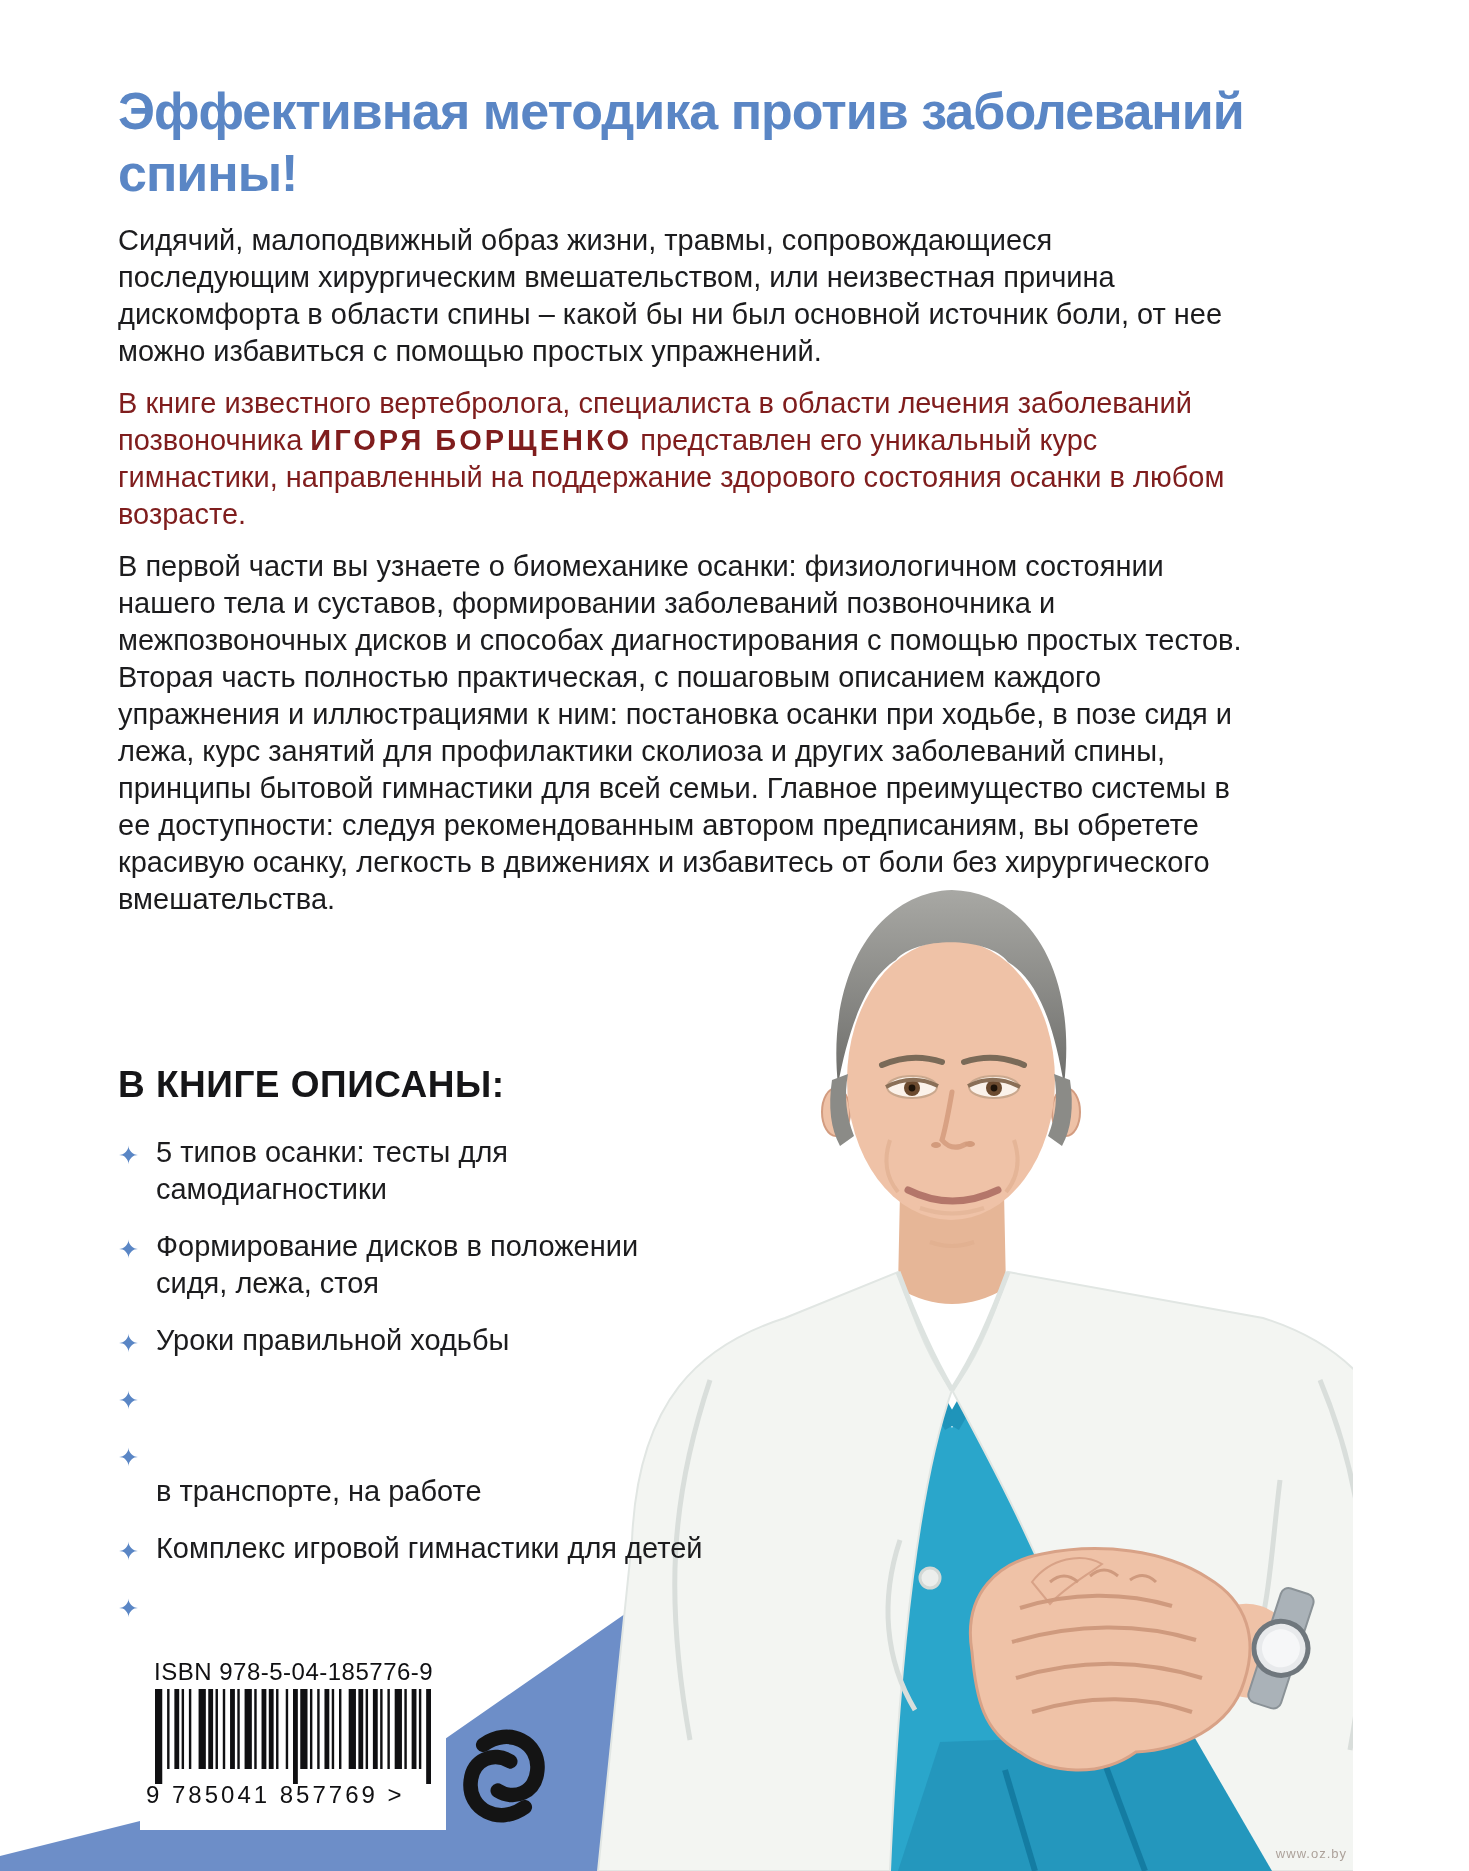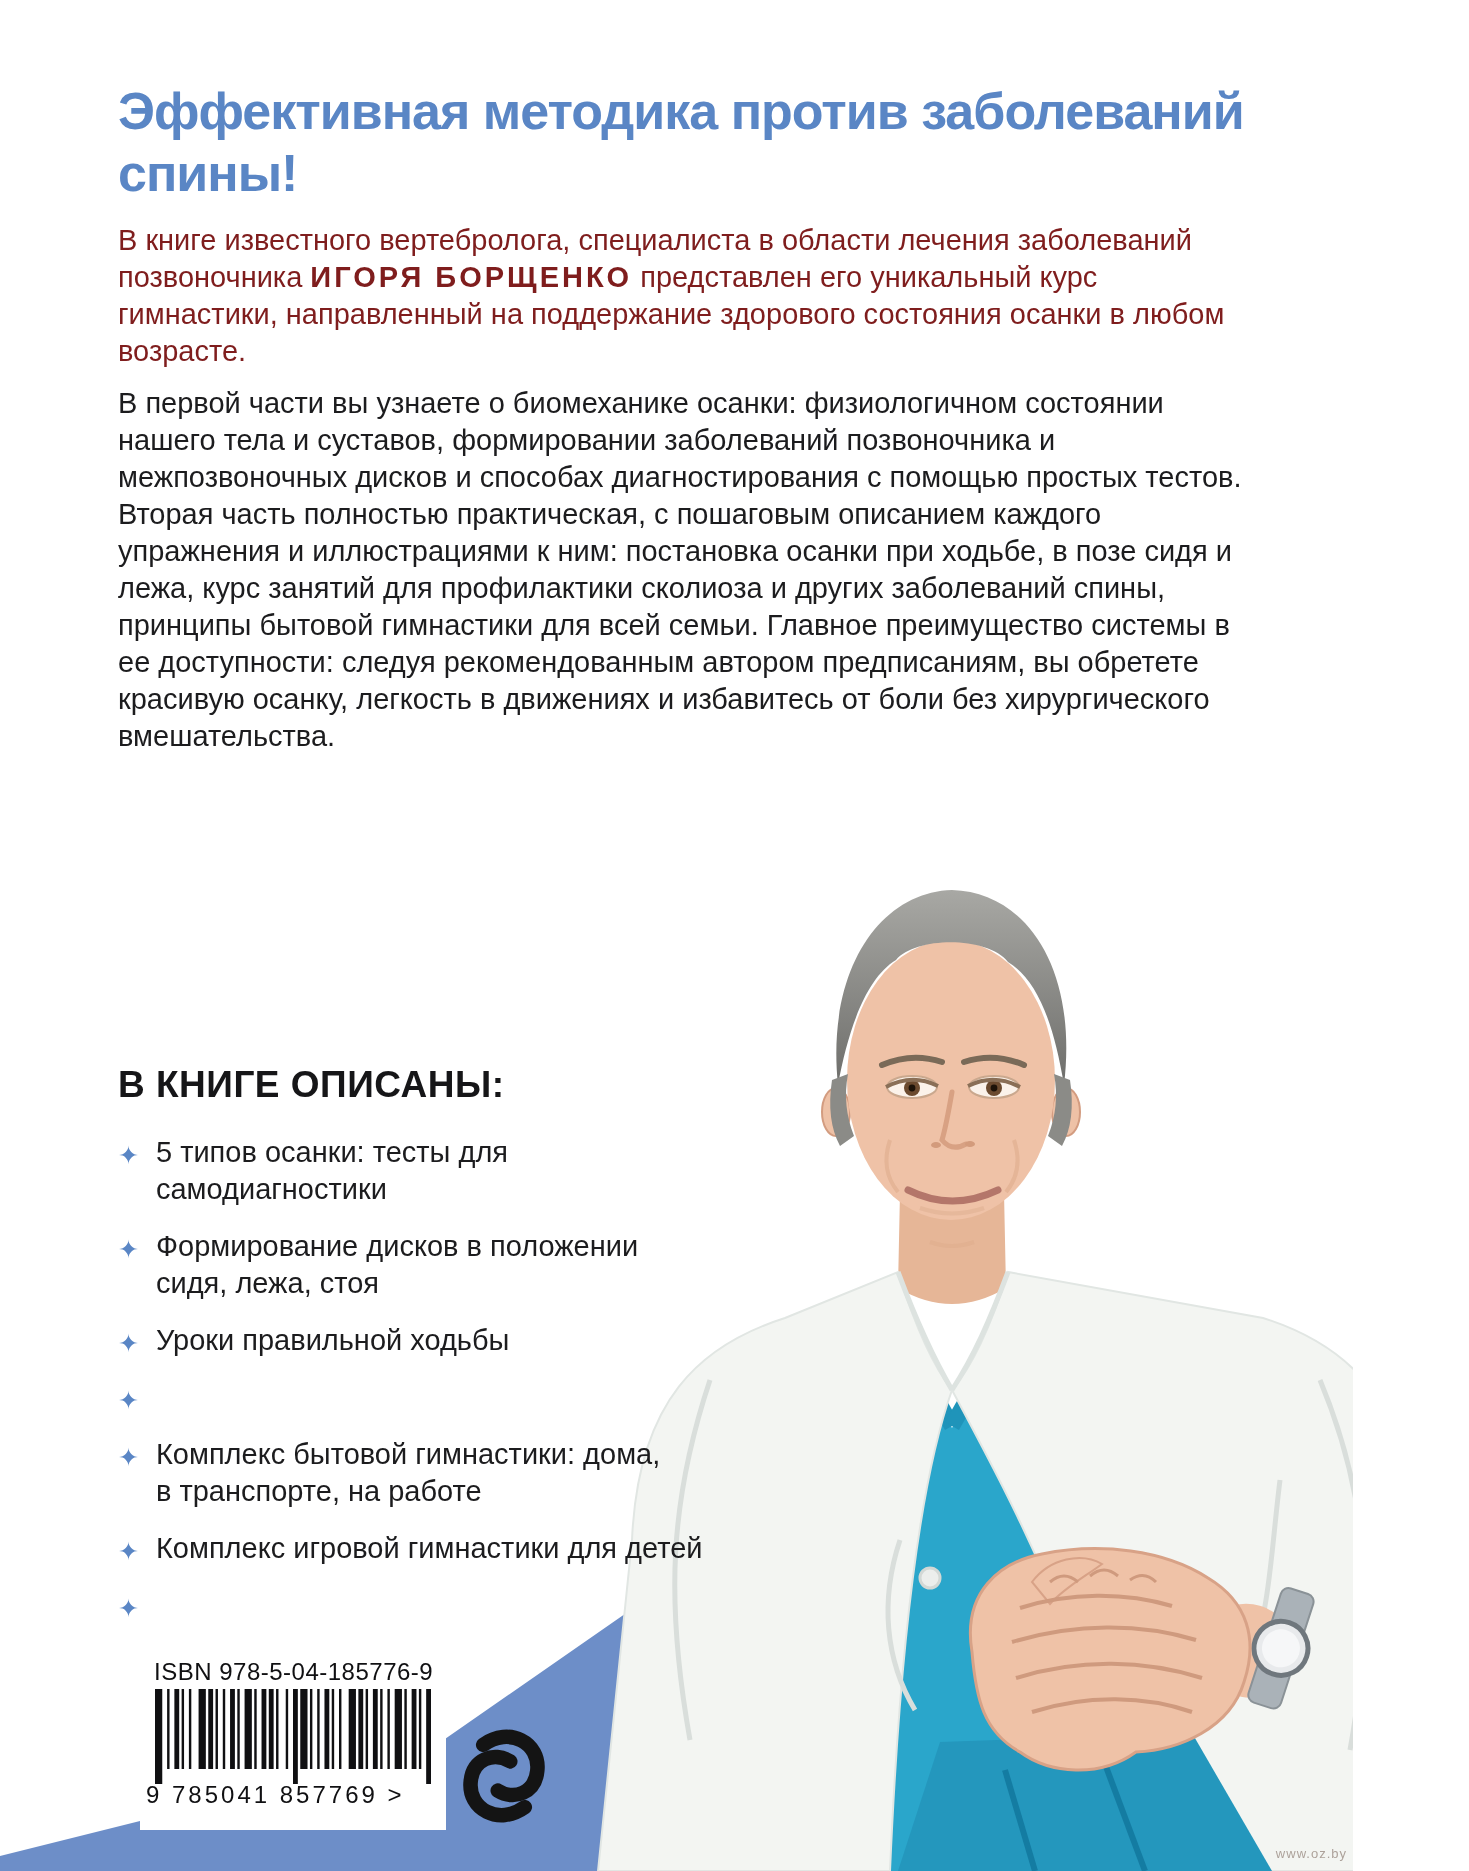--- a/index.html
+++ b/index.html
@@ -116,20 +116,21 @@
     <path d="M 432 802 C 495 783 560 783 616 800" stroke="#cf9a7e" stroke-width="4" fill="none"></path>
     <path d="M 436 838 C 500 818 565 820 622 838" stroke="#cf9a7e" stroke-width="4" fill="none"></path>
     <path d="M 452 872 C 508 854 566 856 612 872" stroke="#cf9a7e" stroke-width="4" fill="none"></path>
     <path d="M 470 742 q 14 -12 28 0" stroke="#cf9a7e" stroke-width="3" fill="none"></path>
     <path d="M 510 736 q 14 -12 28 0" stroke="#cf9a7e" stroke-width="3" fill="none"></path>
     <path d="M 550 740 q 14 -10 26 2" stroke="#cf9a7e" stroke-width="3" fill="none"></path>
   </svg>
 
   <div class="intro">
     <h1 class="headline">Эффективная методика против заболеваний спины!</h1>
+    <p class="para">Сидячий, малоподвижный образ жизни, травмы, сопровождающиеся последующим хирургическим вмешательством, или неизвестная причина дискомфорта в области спины – какой бы ни был основной источник боли, от нее можно избавиться с помощью простых упражнений.</p>
     <p class="para blue"><span>В книге известного вертебролога, специалиста в области лечения заболеваний позвоночника </span><span class="author-name">ИГОРЯ БОРЩЕНКО</span><span> представлен его уникальный курс гимнастики, направленный на поддержание здорового состояния осанки в любом возрасте.</span></p>
     <p class="para">В первой части вы узнаете о биомеханике осанки: физиологичном состоянии нашего тела и суставов, формировании заболеваний позвоночника и межпозвоночных дисков и способах диагностирования с помощью простых тестов. Вторая часть полностью практическая, с пошаговым описанием каждого упражнения и иллюстрациями к ним: постановка осанки при ходьбе, в позе сидя и лежа, курс занятий для профилактики сколиоза и других заболеваний спины, принципы бытовой гимнастики для всей семьи. Главное преимущество системы в ее доступности: следуя рекомендованным автором предписаниям, вы обретете красивую осанку, легкость в движениях и избавитесь от боли без хирургического вмешательства.</p>
   </div>
 
   <div class="described">
     <h2 class="described-heading">В КНИГЕ ОПИСАНЫ:</h2>
     <ul class="feature-list">
       <li>
         <span class="star">✦</span>
         <span class="li-lines"><span>5 типов осанки: тесты для самодиагностики</span></span>
@@ -140,21 +141,21 @@
       </li>
       <li>
         <span class="star">✦</span>
         <span class="li-lines"><span>Уроки правильной ходьбы</span></span>
       </li>
       <li>
         <span class="star">✦</span>
       </li>
       <li>
         <span class="star">✦</span>
-        <span class="li-lines"><span>Комплекс бытовой гимнастики: дома,</span><br><span>в транспорте, на работе</span></span>
+        <span class="li-lines"><br><span>в транспорте, на работе</span></span>
       </li>
       <li>
         <span class="star">✦</span>
         <span class="li-lines"><span>Комплекс игровой гимнастики для детей</span></span>
       </li>
       <li>
         <span class="star">✦</span>
       </li>
     </ul>
   </div>

